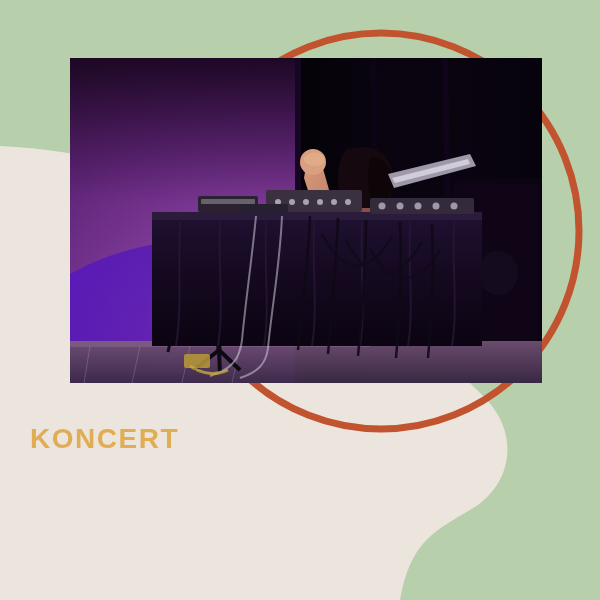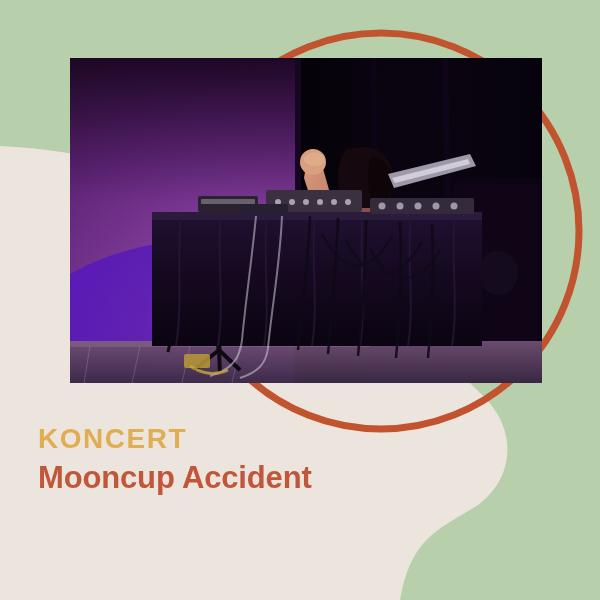--- a/index.html
+++ b/index.html
@@ -44,21 +44,21 @@
     height: 325px;
     z-index: 4;
     overflow: hidden;
     background: #120416;
   }
   #photo-frame svg { display: block; }
 
   
   #text-block {
     position: absolute;
-    left: 38px;
+    left: 30px;
     top: 424px;
     width: 540px;
     z-index: 6;
   }
   #kicker {
     font-size: 28px;
     font-weight: 700;
     letter-spacing: 0.055em;
     color: #e0ad52;
     line-height: 1.05;
@@ -282,16 +282,15 @@
       <rect x="114" y="296" width="26" height="14" rx="2" fill="#b99a38" opacity="0.85"></rect>
       <path d="M 120,308 C 132,316 146,318 158,312" stroke="#c8a93f" stroke-width="3" fill="none" opacity="0.8"></path>
 
       <rect x="0" y="0" width="472" height="325" fill="none"></rect>
       <path d="M 0,0 L 472,0 L 472,325 L 0,325 Z" fill="none"></path>
     </svg>
   </div>
 
   <div id="text-block">
     <div id="kicker">KONCERT</div>
-    <div id="title">Mooncup Accident</div>
   </div>
 
 </div>
 
 </body></html>

